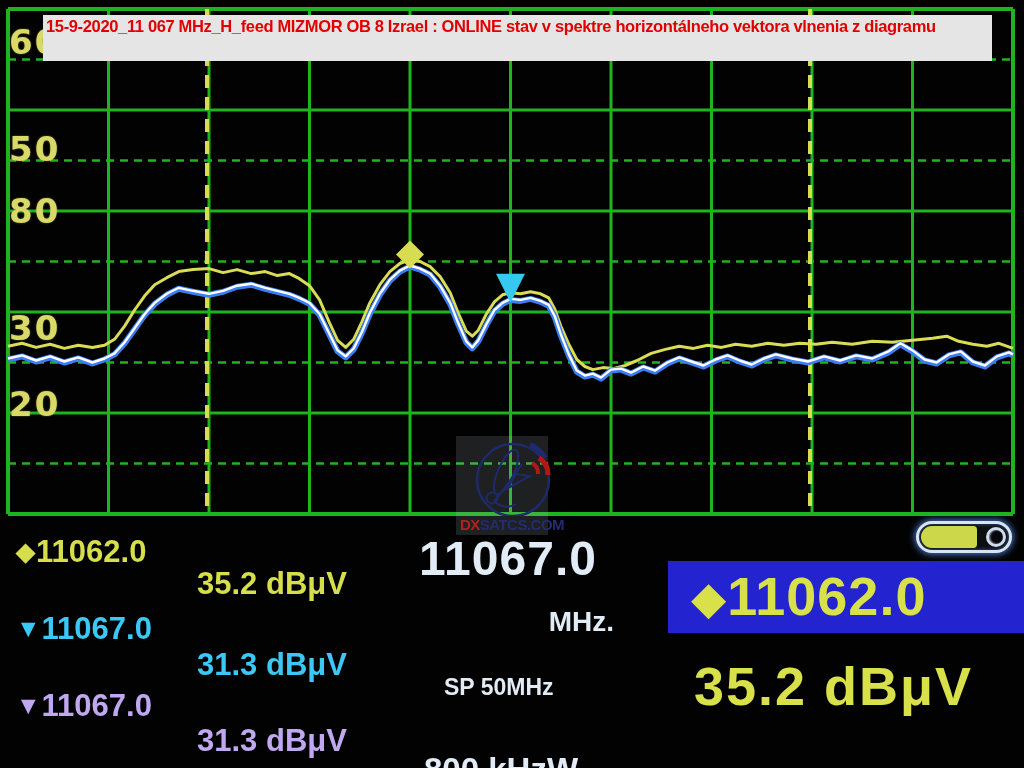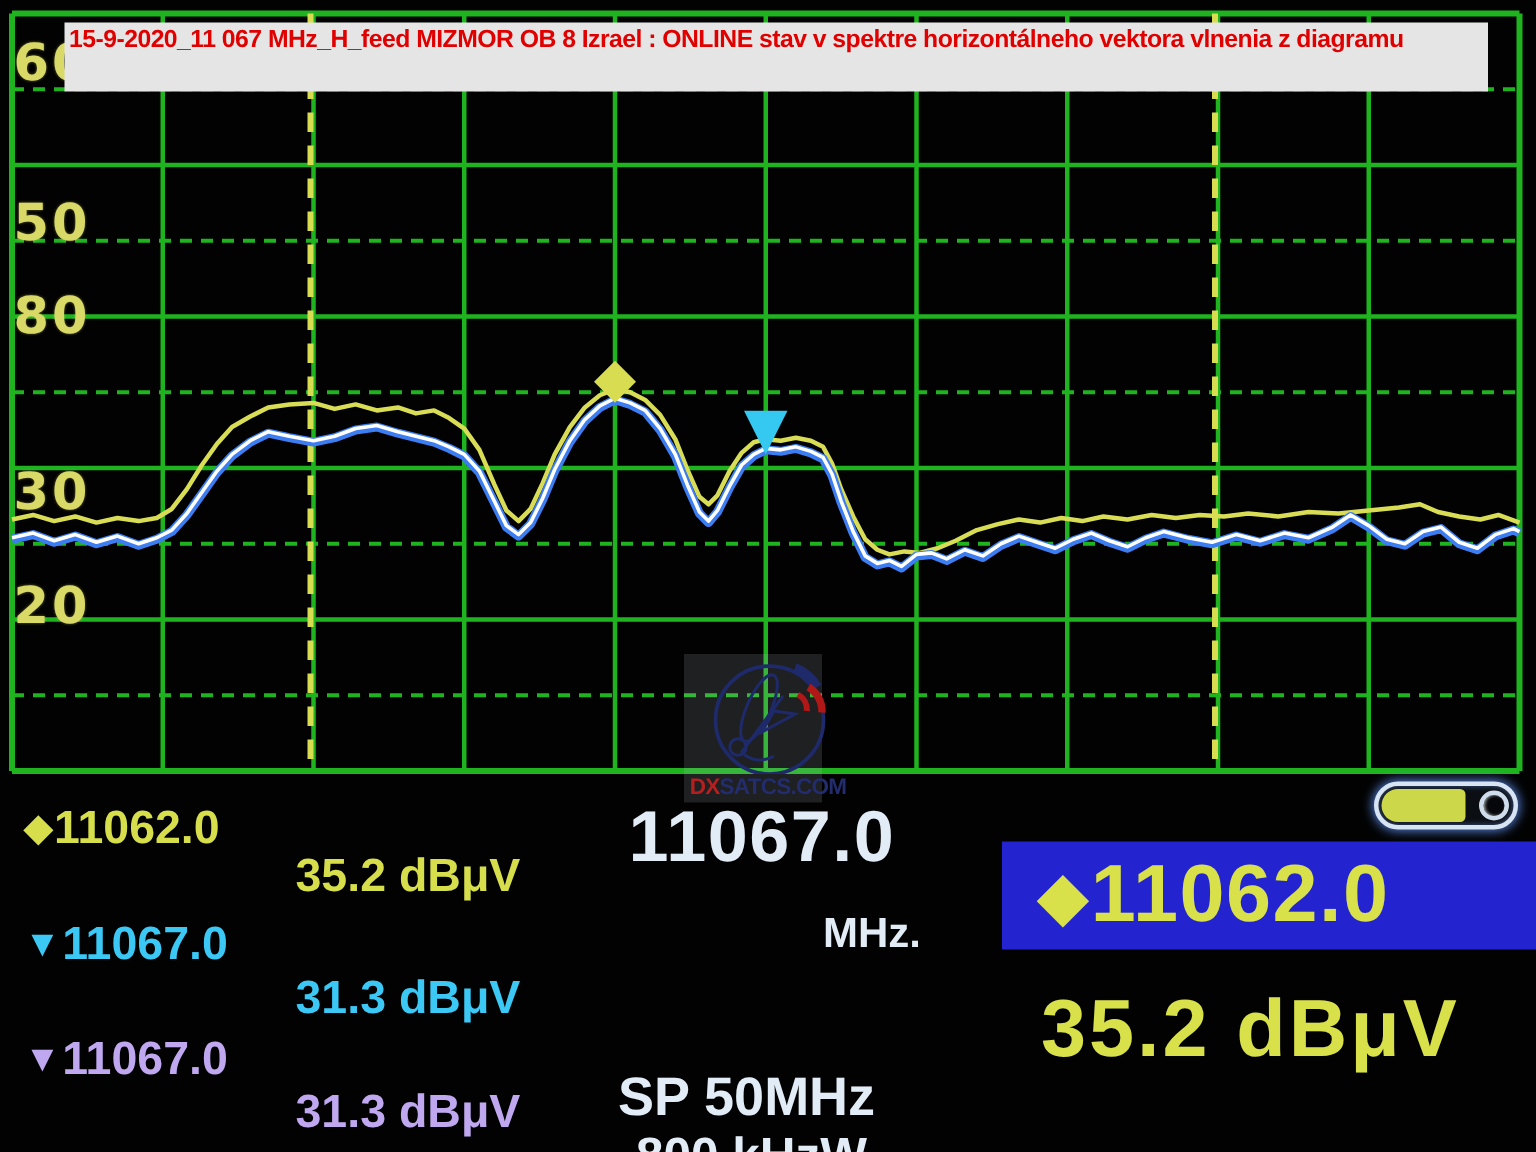--- a/index.html
+++ b/index.html
@@ -15,21 +15,21 @@
   .watermark{position:absolute;left:456px;top:436px;width:92px;height:99px;
              background:rgba(185,192,205,0.16);}
   .wm-text{position:absolute;left:0;bottom:2px;width:112px;text-align:center;
            font:bold 15px "Liberation Sans",sans-serif;letter-spacing:-0.5px;}
   .panel-text{position:absolute;font-weight:bold;white-space:nowrap;}
   .marker-glyph{font-size:0.8em;margin-right:1px;vertical-align:2px;}
   .row{font-size:31px;}
   .lvl{font-size:31px;}
   .freq-main{left:402px;top:531px;width:212px;text-align:center;font-size:48px;letter-spacing:1px;}
   .freq-unit{left:402px;top:606px;width:212px;text-align:center;font-size:28px;}
-  .span-label{left:412px;top:674px;font-size:36px;margin-top:36px;}
+  .span-label{left:444px;top:674px;font-size:23px;}
   .bw-label{left:424px;top:719px;font-size:33px;margin-top:32px;}
   .battery{position:absolute;left:916px;top:521px;width:96px;height:32px;border-radius:16px;
            border:3px solid #d7e4f4;box-sizing:border-box;background:#0b0e12;
            box-shadow:0 0 7px 1px rgba(100,150,255,.85), inset 0 0 4px rgba(120,160,255,.5);}
   .batt-fill{position:absolute;left:2px;top:2px;bottom:2px;width:62%;background:#ccd84a;
              border-radius:12px 4px 4px 12px;}
   .batt-cap{position:absolute;right:3px;top:3px;width:14px;height:14px;border-radius:50%;
             border:3px solid #cfdcec;background:#05070a;box-shadow:inset 1px 0 2px rgba(255,255,255,.6);}
   .hl-box{position:absolute;left:668px;top:561px;width:356px;height:72px;
           font-weight:bold;font-size:54px;line-height:70px;padding-left:24px;

